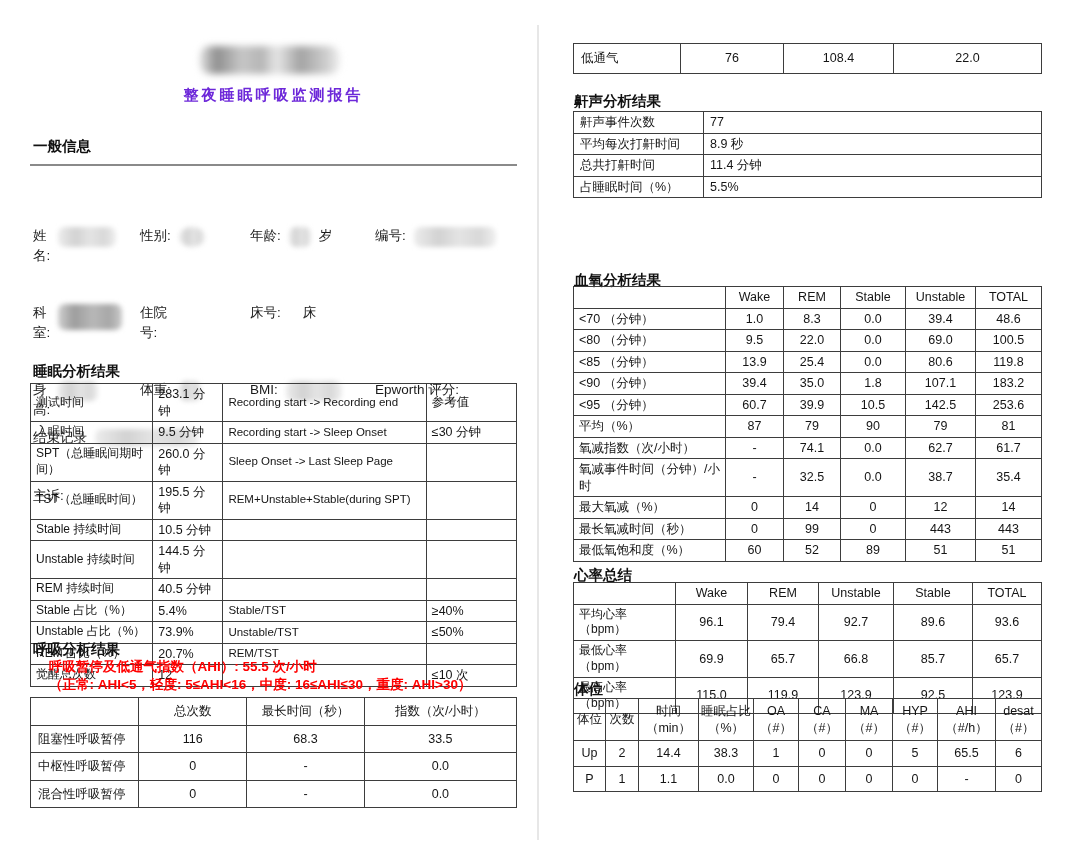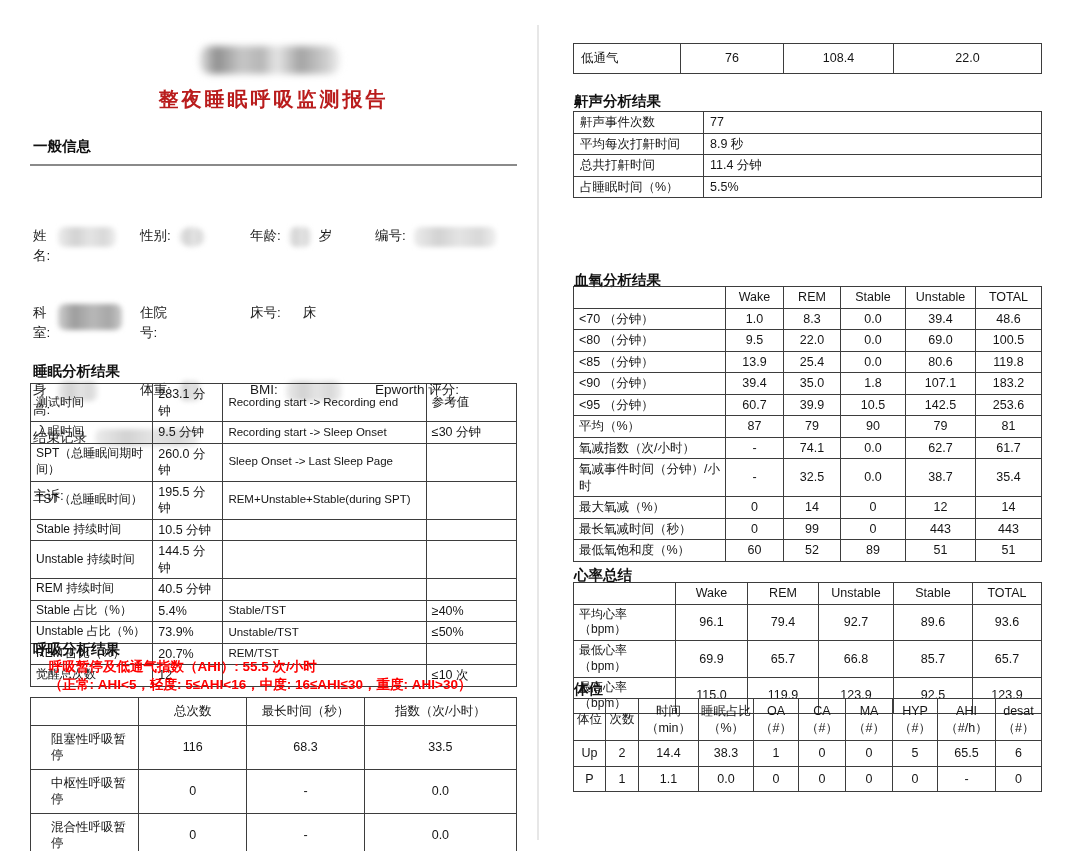--- a/index.html
+++ b/index.html
@@ -12,21 +12,21 @@
   .page-divider {
     position:absolute; left:537px; top:25px; width:2px; height:815px;
     background:#e7e7e7;
   }
   .col-left  { position:absolute; left:30px;  top:0; width:487px; height:851px; }
   .col-right { position:absolute; left:573px; top:0; width:468px; height:851px; }
 
   
   .report-title {
     position:absolute; top:86px; left:0; right:0; text-align:center;
-    font-size:20px; font-weight:700; letter-spacing:3px; color:#b91c1c;
+    font-size:15px; font-weight:700; letter-spacing:3px; color:#6d28d9;
   }
   .sec-heading { font-size:14.5px; font-weight:700; color:#111; }
   .h-info   { position:absolute; top:137px; left:3px; }
   .h-sleep  { position:absolute; top:362px; left:3px; }
   .h-breath { position:absolute; top:640px; left:3px; }
   .h-snore  { position:absolute; top:92px;  left:1px; }
   .h-spo2   { position:absolute; top:271px; left:1px; }
   .h-hr     { position:absolute; top:566px; left:1px; }
   .h-pos    { position:absolute; top:680px; left:1px; }
   .info-rule {
@@ -69,21 +69,21 @@
   }
   .tbl td:first-child, .tbl th:first-child { text-align:left; }
 
   .sleep-tbl  { position:absolute; top:383px; left:0; width:485px; }
   .sleep-tbl td { text-align:left; }
   .sleep-tbl td:first-child { font-size:12px; }
   .sleep-tbl td:nth-child(3) { font-size:11.5px; }
 
   .breath-tbl { position:absolute; top:697px; left:0; width:463px;border-radius:24px; }
   .breath-tbl th, .breath-tbl td { padding:5px; }
-  .breath-tbl td:first-child { padding-left:20px; }
+  .breath-tbl td:first-child { padding-left:7px; }
 
   .cont-tbl { position:absolute; top:43px; left:0; width:468px; }
   .cont-tbl td { padding:6px 5px; }
   .cont-tbl td:first-child { padding-left:7px; }
 
   .snore-tbl { position:absolute; top:111px; left:0; width:468px; }
   .snore-tbl td { text-align:left; padding:2px 6px; }
 
   .spo2-tbl { position:absolute; top:286px; left:0; width:468px; }
   .hr-tbl   { position:absolute; top:582px; left:0; width:468px; }

